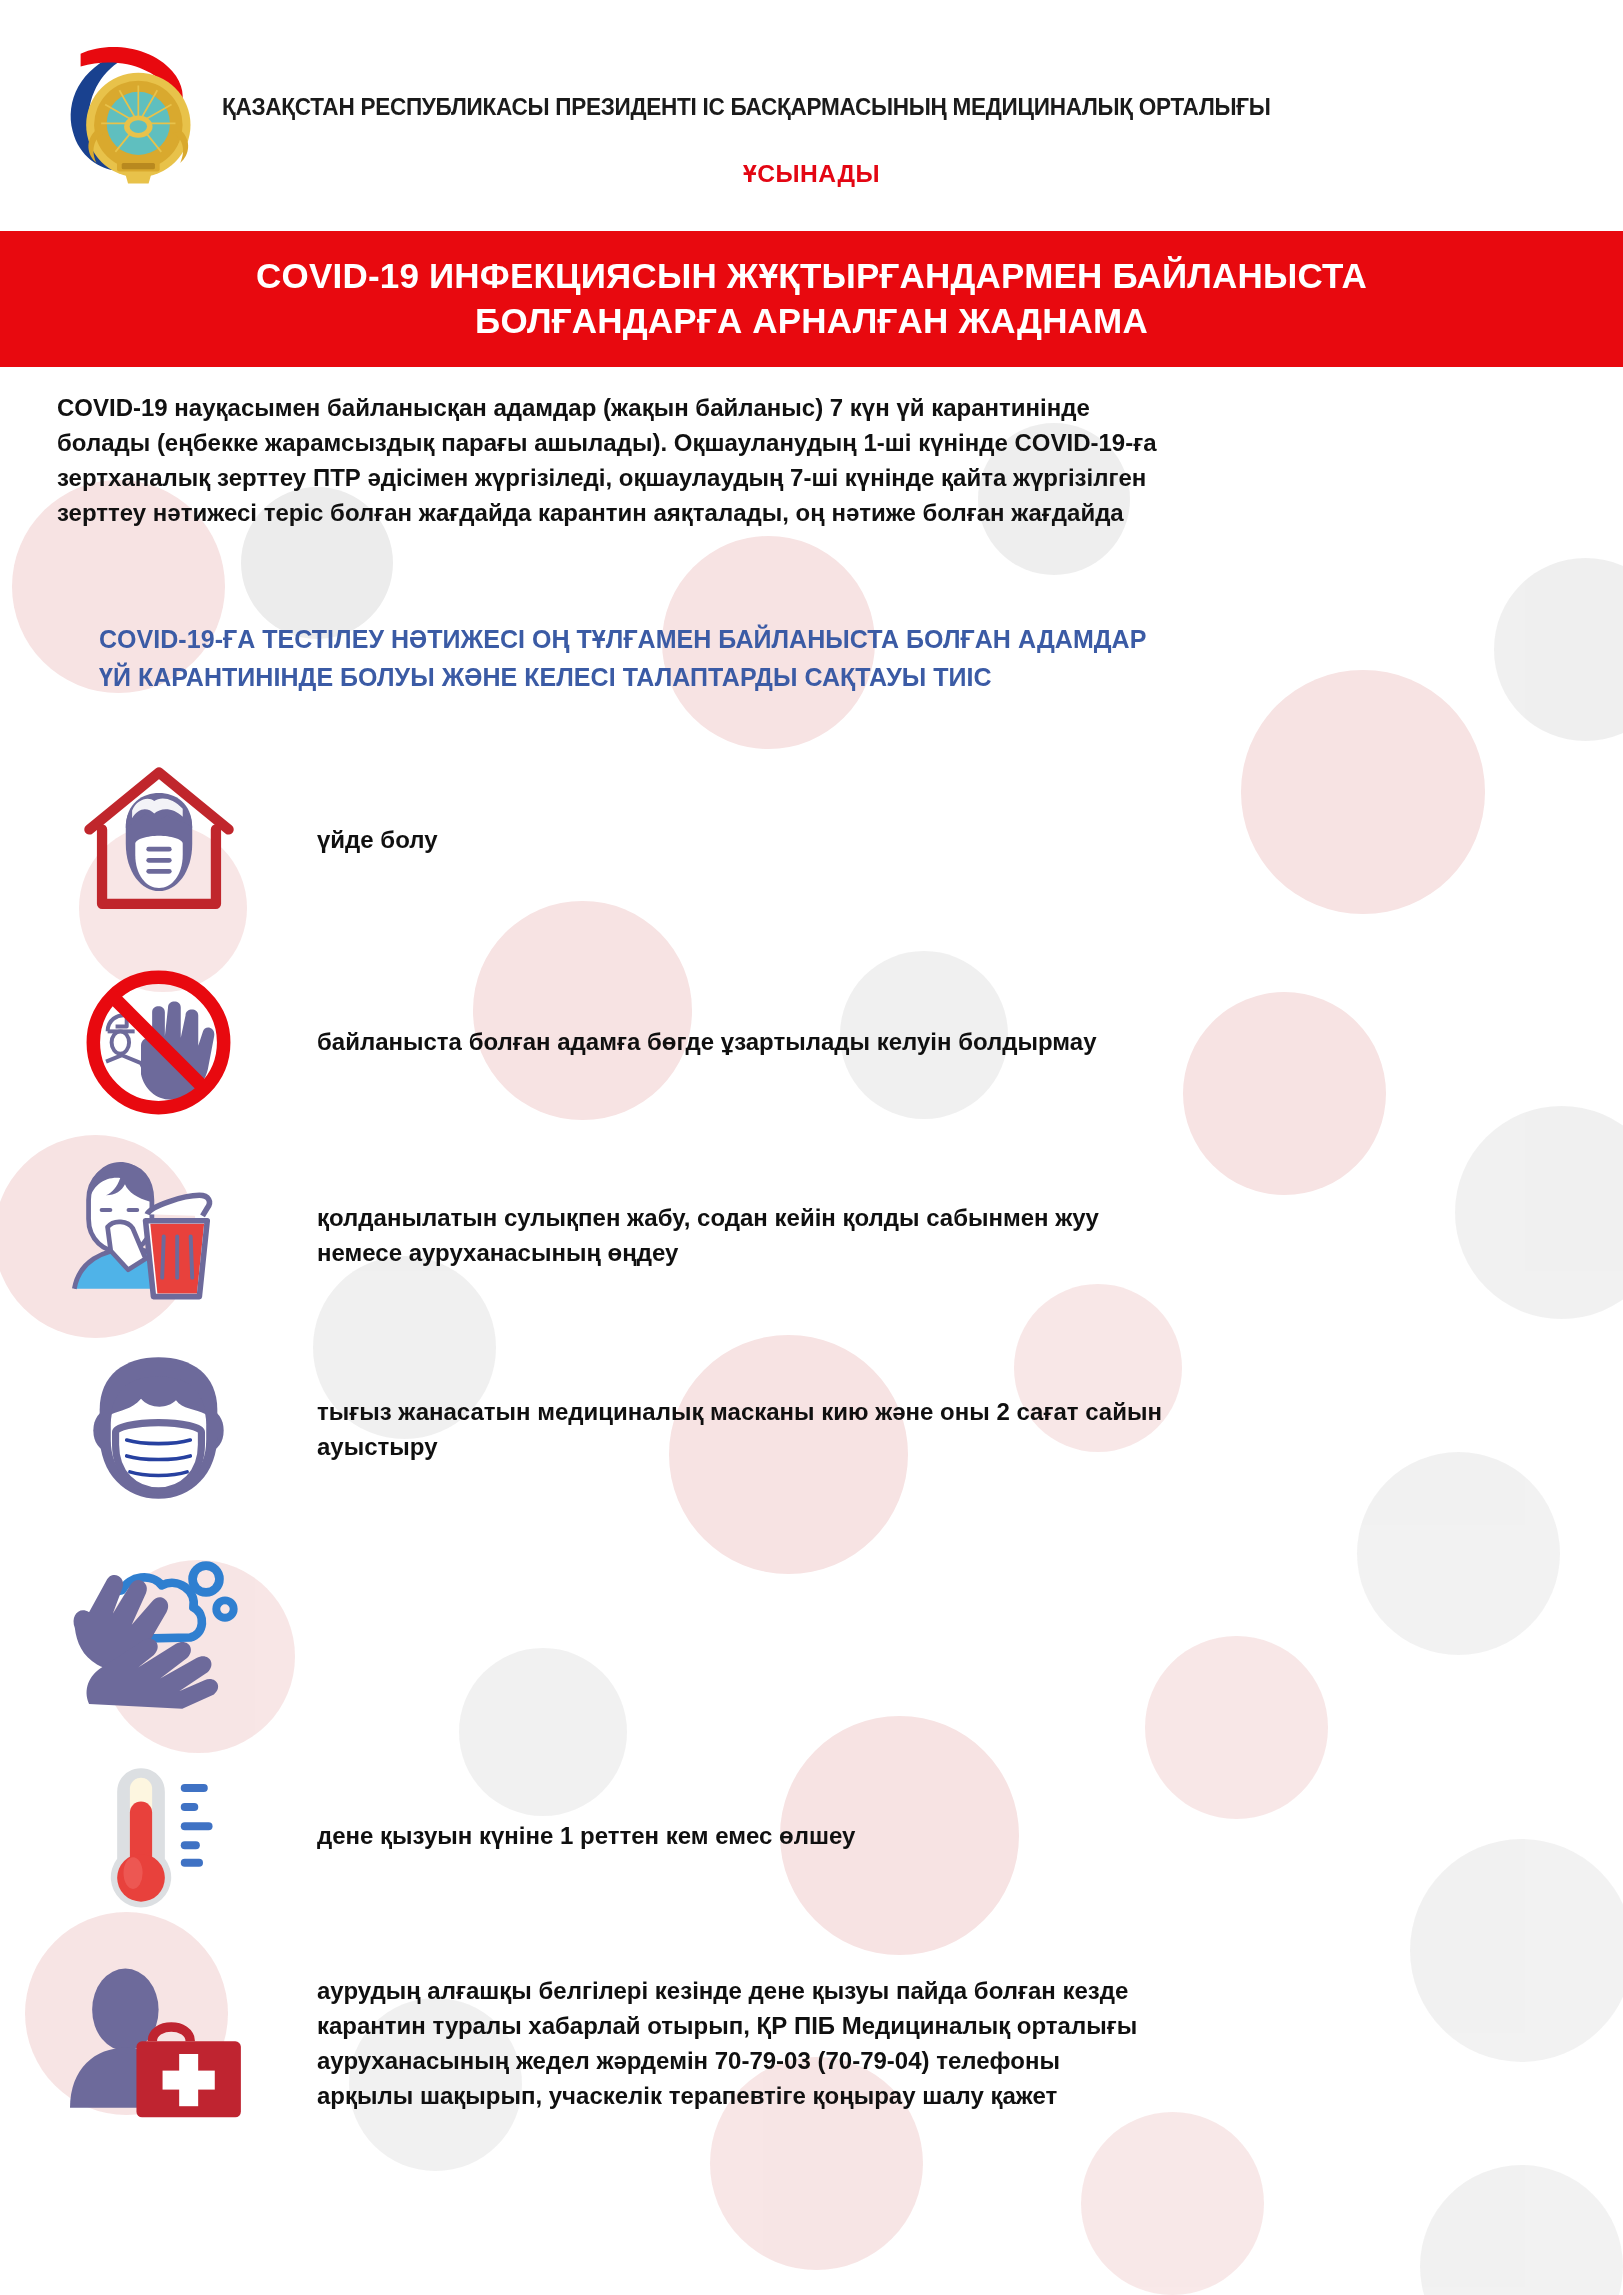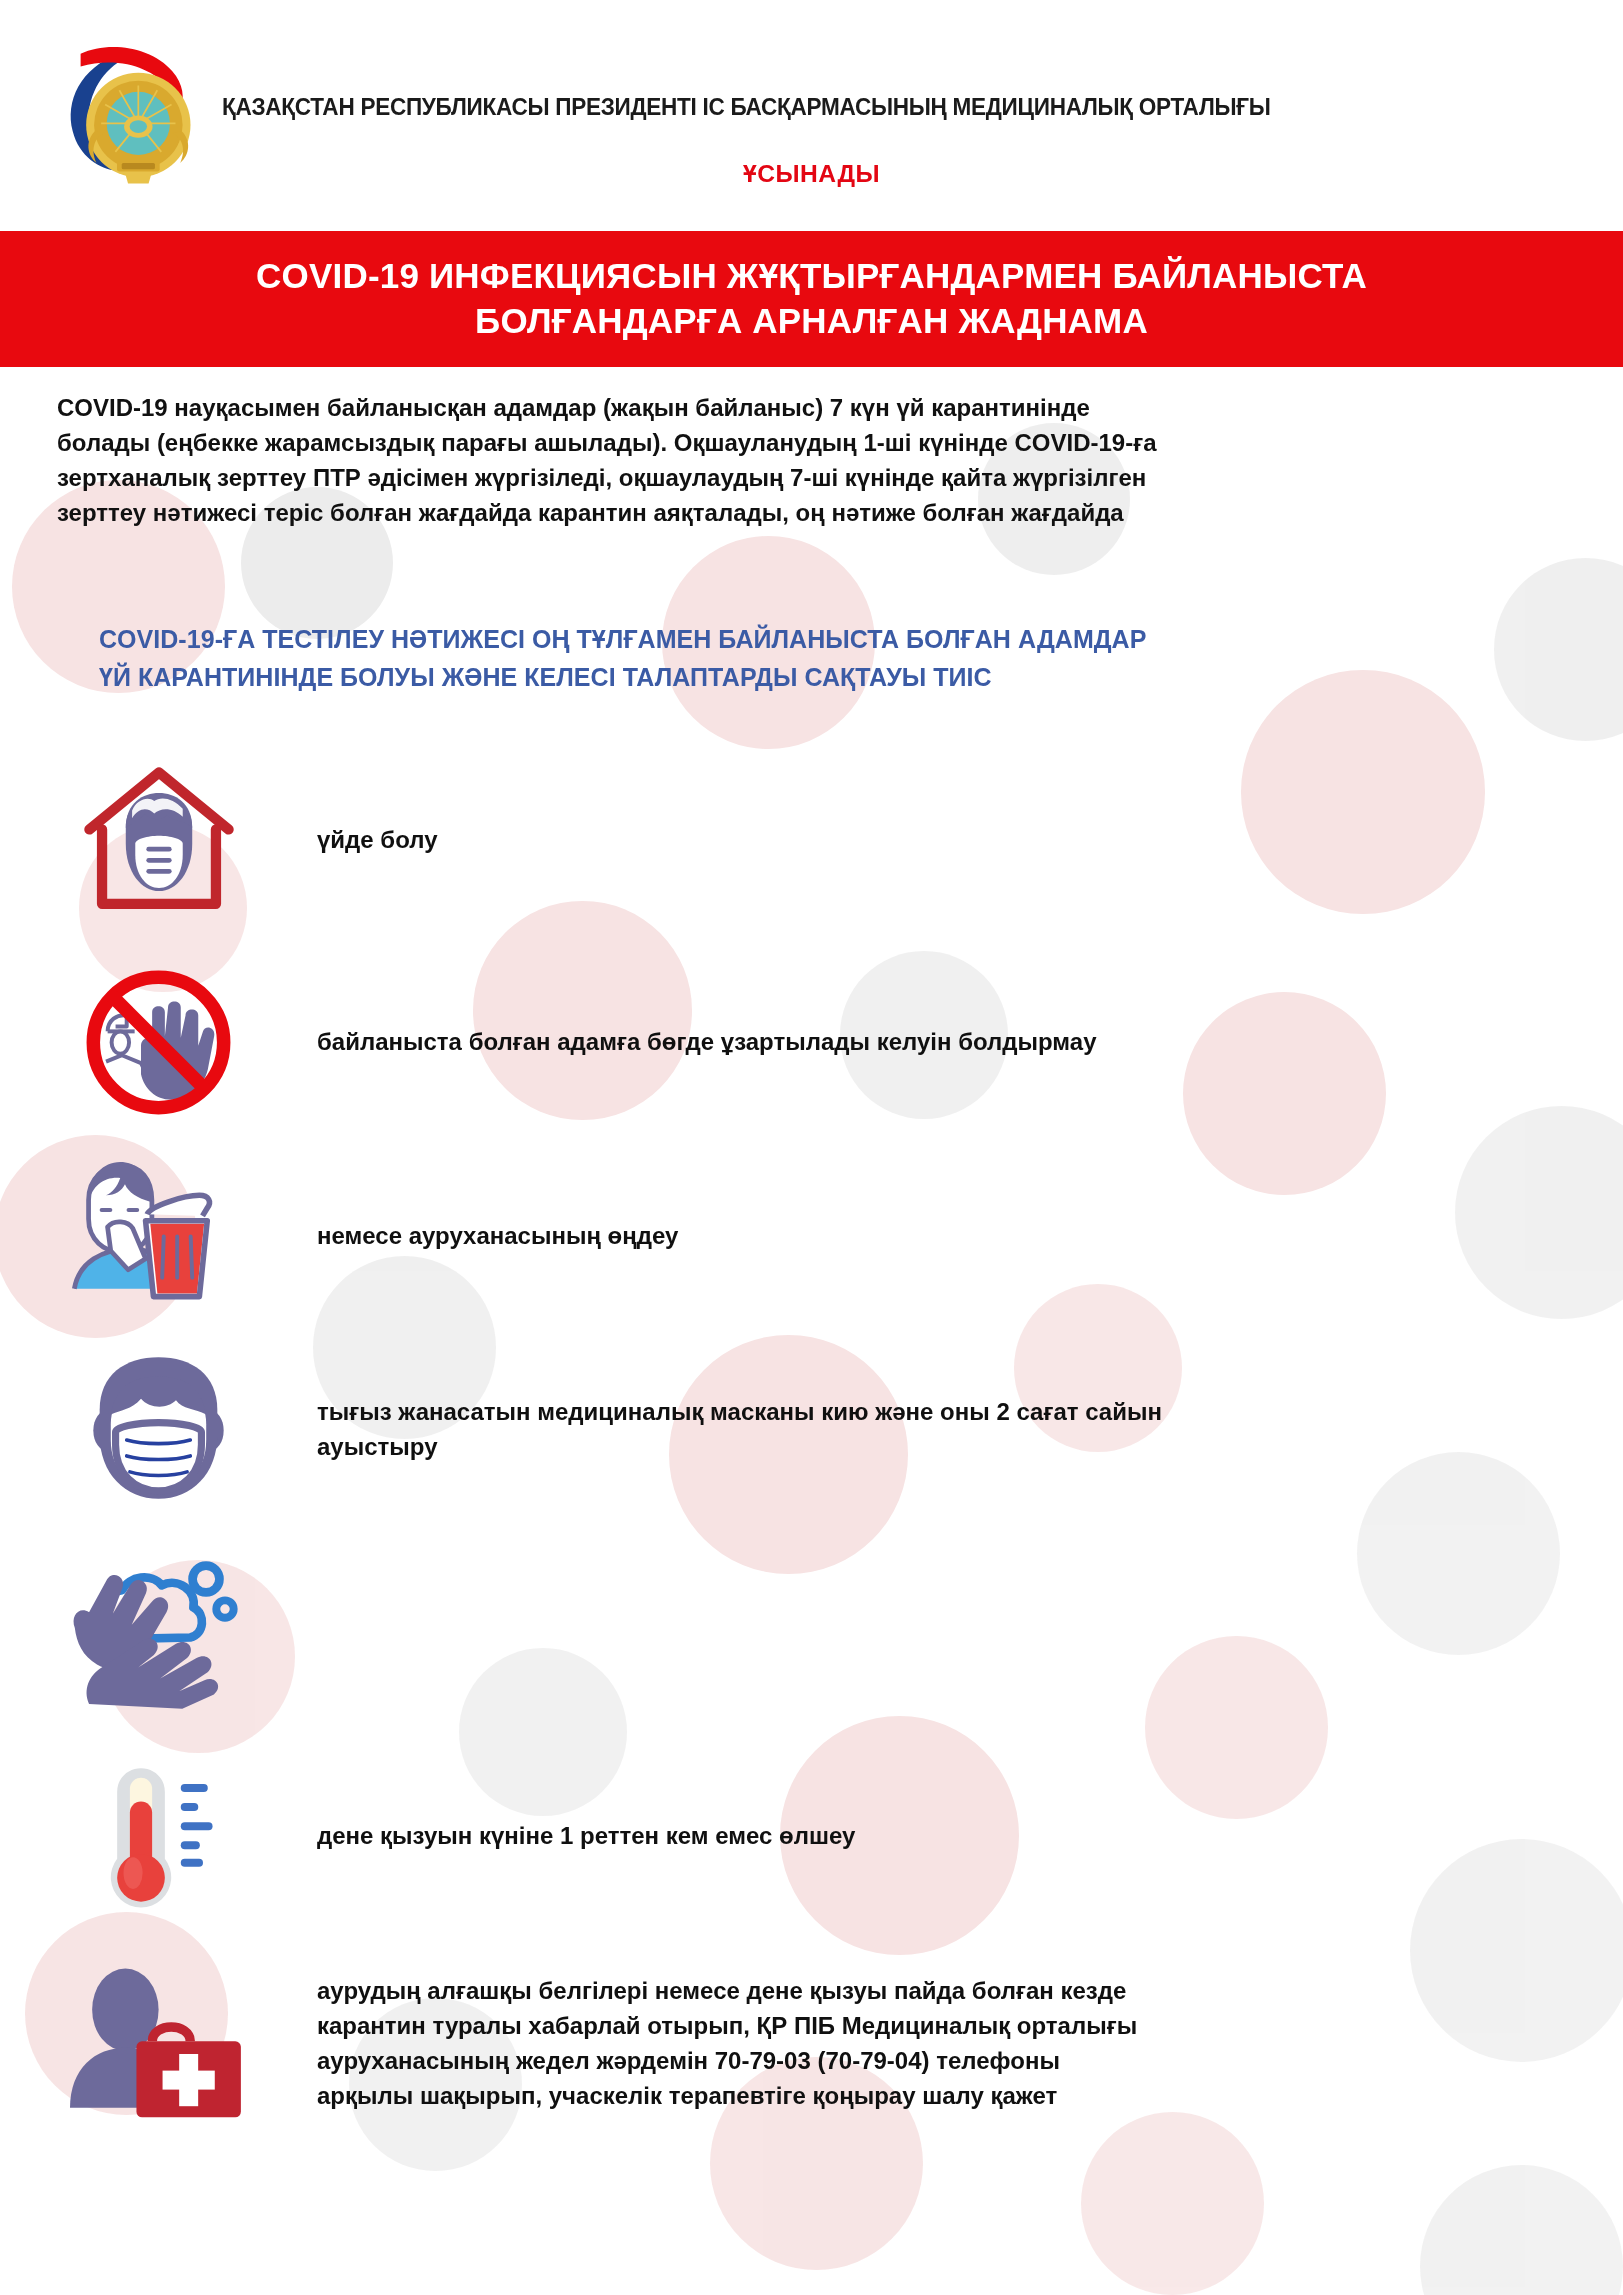--- a/index.html
+++ b/index.html
@@ -1840,20 +1840,21 @@
           <path d="M104 84 L172 84 L163 172 L113 172 Z" fill="#e8413c"></path>
           <path d="M98 80 L176 80 L166 176 L108 176 Z" fill="none" stroke="#6d6a9b" stroke-width="7" stroke-linejoin="round"></path>
           <g stroke="#6d6a9b" stroke-width="5" stroke-linecap="round">
             <line x1="121" y1="100" x2="119" y2="152"></line>
             <line x1="138" y1="100" x2="138" y2="152"></line>
             <line x1="155" y1="100" x2="157" y2="152"></line>
           </g>
         </svg>
       </div>
       <div class="text-cell">
+        <p>қолданылатын сулықпен жабу, содан кейін қолды сабынмен жуу</p>
         <p>немесе ауруханасының өңдеу</p>
       </div>
     </div>
 
     <div class="row row-3">
       <div class="icon-cell">
         <svg width="159" height="159" viewBox="0 0 200 200" xmlns="http://www.w3.org/2000/svg">
 
           <ellipse cx="36" cy="100" rx="18" ry="26" fill="#6d6a9b"></ellipse>
           <ellipse cx="164" cy="100" rx="18" ry="26" fill="#6d6a9b"></ellipse>
@@ -1928,21 +1929,21 @@
 
           <path d="M104 96 C104 84 116 78 128 78 C140 78 152 84 152 96" fill="none" stroke="#bf2430" stroke-width="12" stroke-linejoin="round"></path>
 
           <rect x="84" y="96" width="132" height="96" rx="7" fill="#bf2430"></rect>
 
           <rect x="138" y="112" width="24" height="66" fill="#ffffff"></rect>
           <rect x="117" y="133" width="66" height="24" fill="#ffffff"></rect>
         </svg>
       </div>
       <div class="text-cell">
-        <p>аурудың алғашқы белгілері немесе дене қызуы пайда болған кезде</p>
+        <p>аурудың алғашқы белгілері кезінде дене қызуы пайда болған кезде</p>
         <p>карантин туралы хабарлай отырып, ҚР ПІБ Медициналық орталығы</p>
         <p>ауруханасының жедел жәрдемін 70-79-03 (70-79-04) телефоны</p>
         <p>арқылы шақырып, учаскелік терапевтіге қоңырау шалу қажет</p>
       </div>
     </div>
 
   </div>
 </div>
 
 

